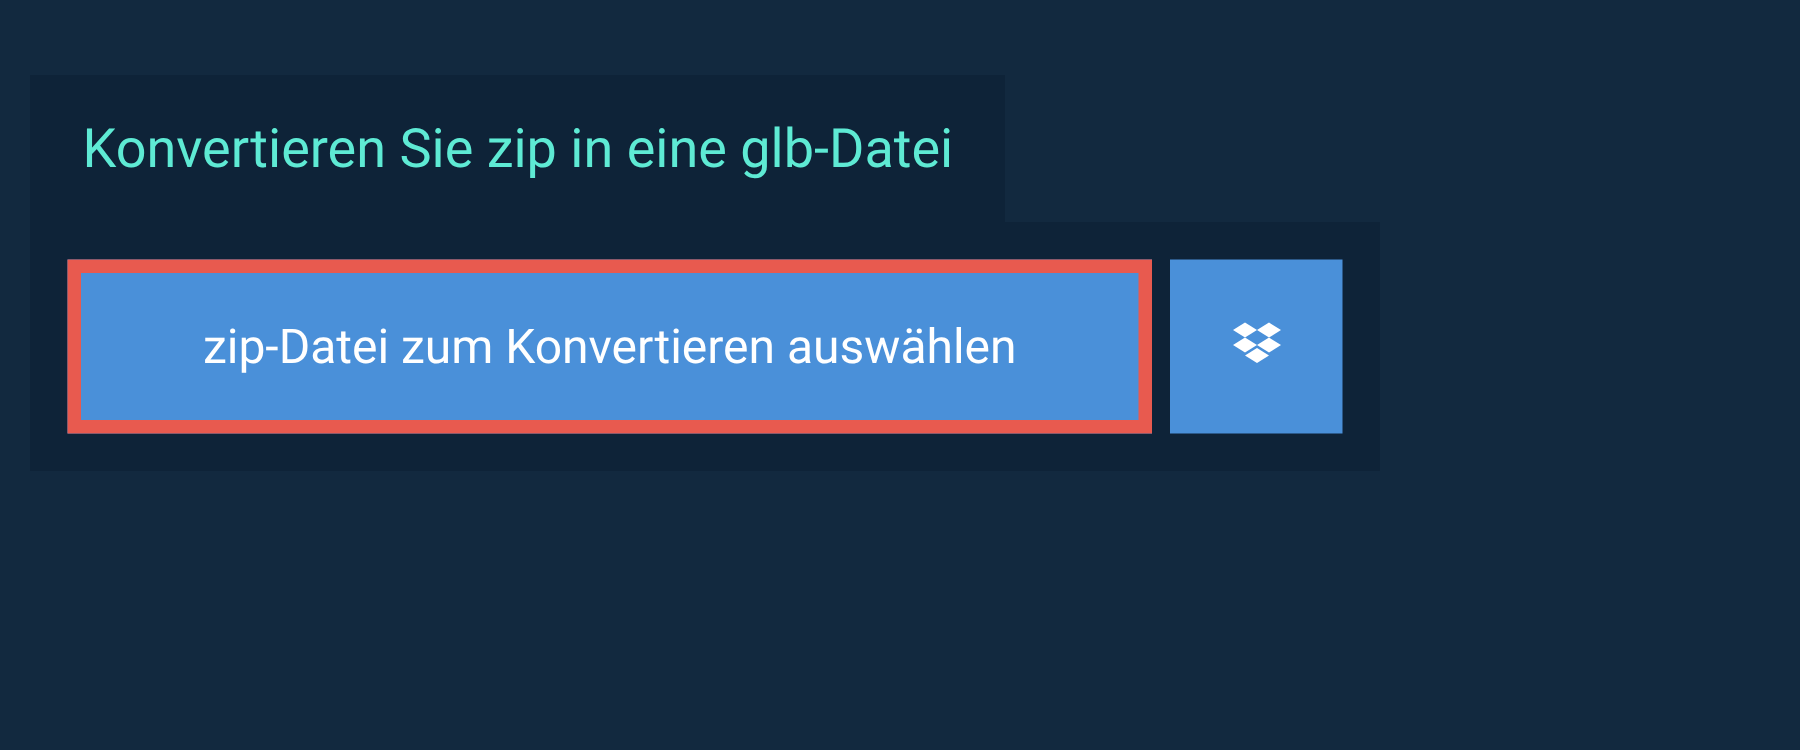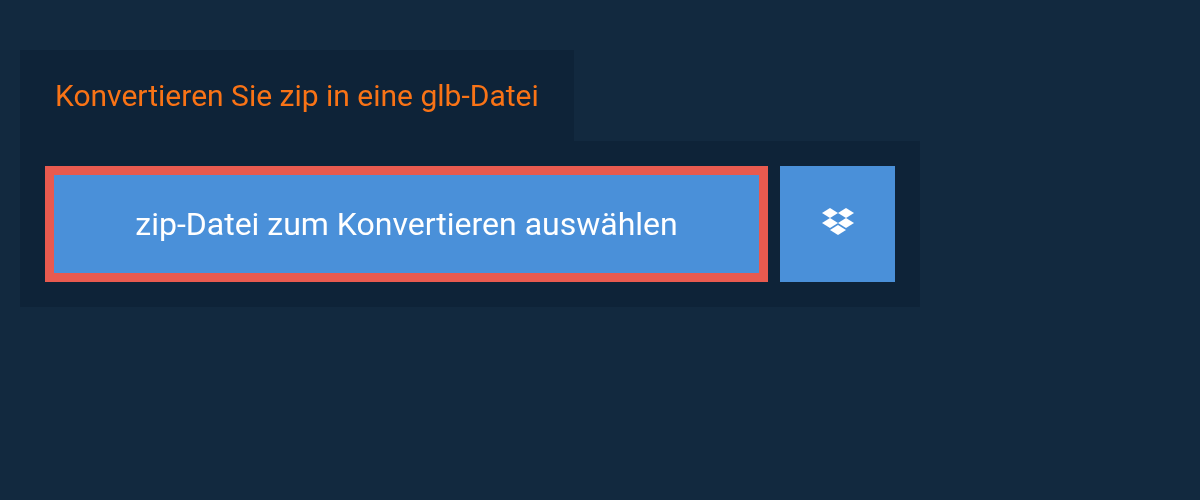--- a/index.html
+++ b/index.html
@@ -15,22 +15,22 @@
       overflow: hidden;
     }
     .header-bar {
       background-color: #0e2338;
       padding: 28px 35px;
       display: inline-block;
       margin-top: 50px;
       margin-left: 20px;
     }
     .header-title {
-      color: #f97316;
-      font-size: 30px;
+      color: #5eead4;
+      font-size: 36px;
       font-weight: 400;
     }
     .upload-section {
       background-color: #0e2338;
       margin-left: 20px;
       margin-top: 0;
       padding: 25px;
       width: 900px;
       display: flex;
       gap: 12px;

